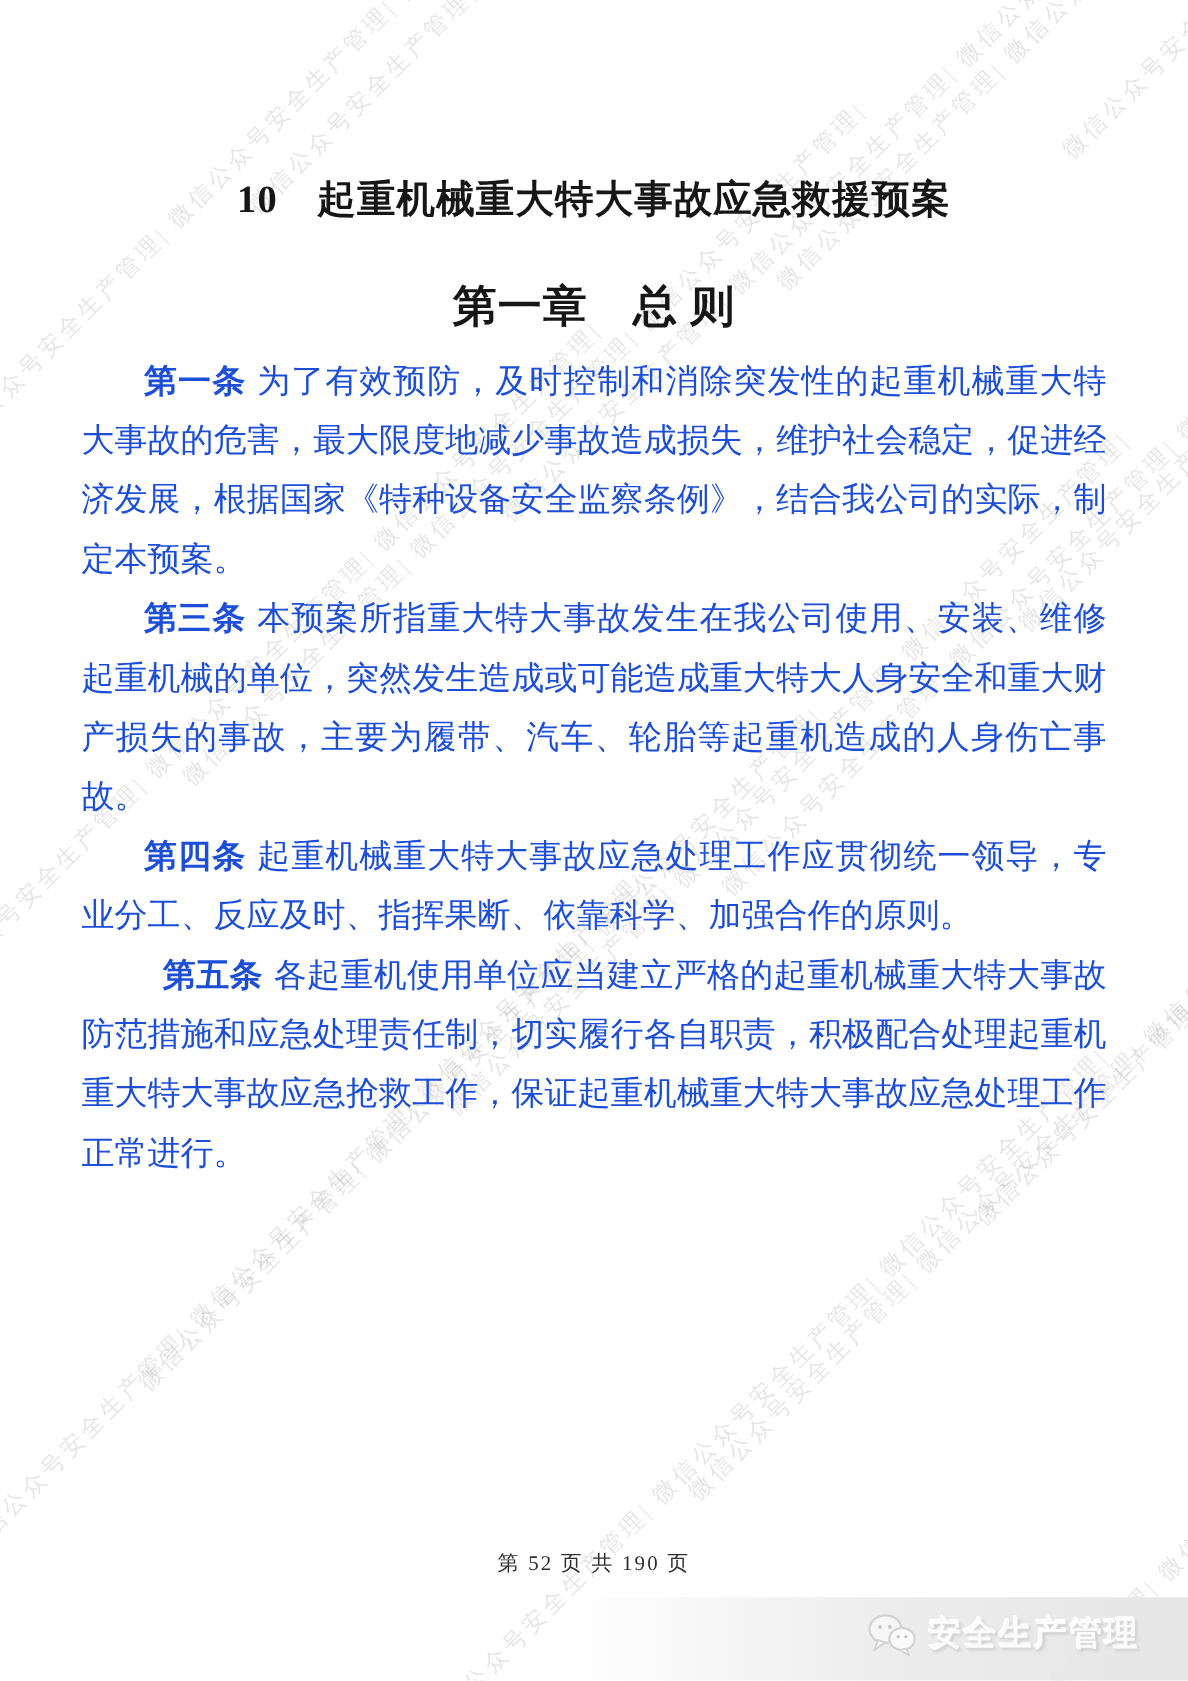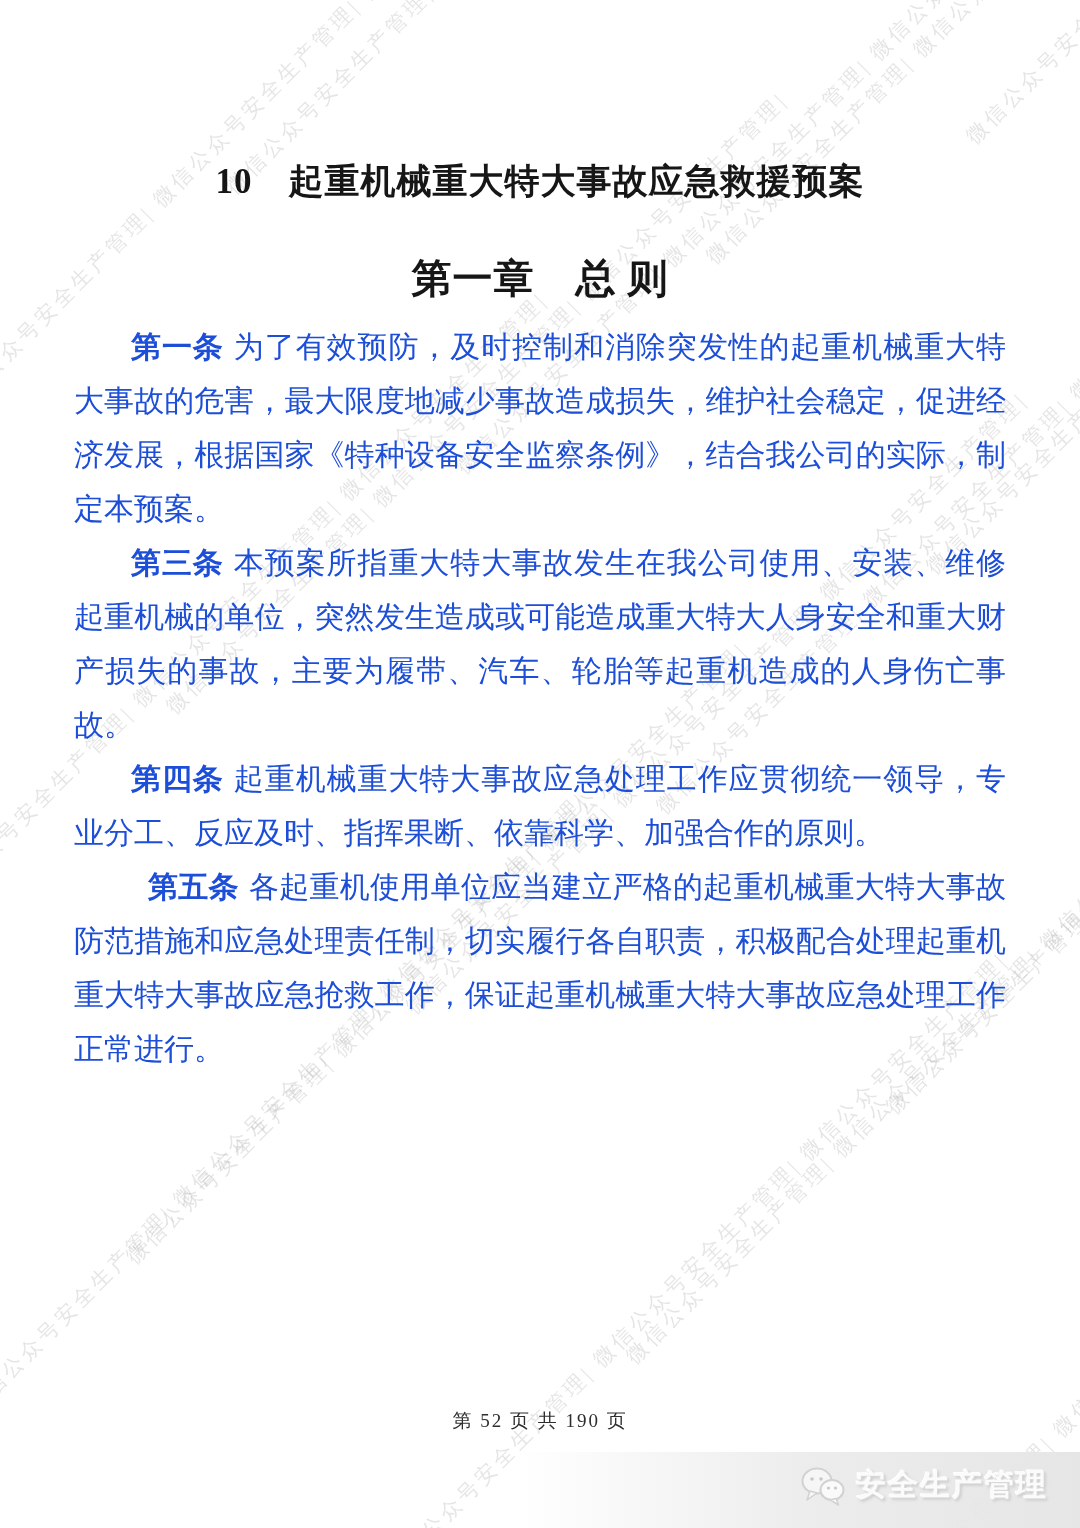--- a/index.html
+++ b/index.html
@@ -79,21 +79,21 @@
     position: absolute;
     z-index: 2;
     left: 0;
     right: 0;
     bottom: 0;
     height: 76px;
     background: linear-gradient(90deg, rgba(240,240,240,0) 48%, rgba(233,233,233,0.85) 75%, #e6e6e6 100%);
   }
   .brand {
     position: absolute;
-    right: 32px;
+    right: 44px;
     bottom: 22px;
     display: flex;
     align-items: center;
     gap: 10px;
   }
   .brand-name {
     font-family: "Liberation Sans", sans-serif;
     font-size: 30px;
     font-weight: bold;
     letter-spacing: 2px;

